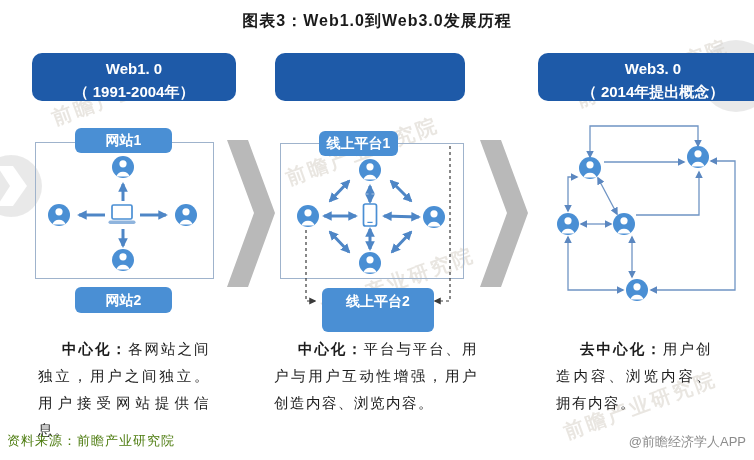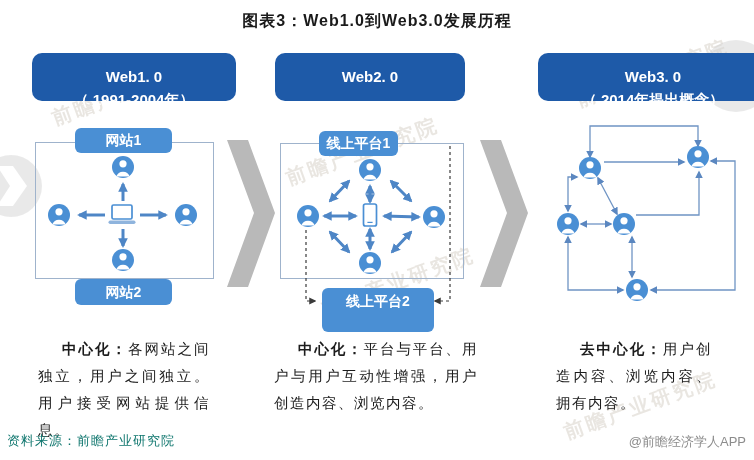--- a/index.html
+++ b/index.html
@@ -8,34 +8,34 @@
     font-family:"Liberation Sans","DejaVu Sans",sans-serif;
     overflow:hidden;
   }
   .layer{position:absolute;z-index:1;}
   .title{
     left:0;top:11px;width:754px;text-align:center;
     font-size:16px;font-weight:bold;color:#1a1a1a;letter-spacing:1px;
   }
   .hdr{
     background:#1e5aa8;border-radius:10px;color:#fff;text-align:center;
-    font-weight:bold;font-size:15px;line-height:23px;padding-top:12px;height:48px;
+    font-weight:bold;font-size:15px;line-height:23px;padding-top:4px;height:48px;
     box-sizing:border-box;
   }
   .box{border:1px solid #9fb3cc;background:transparent;}
   .pill{
     background:#4a8fd4;border-radius:6px;color:#fff;text-align:center;
     font-weight:bold;font-size:14px;height:25px;line-height:25px;z-index:3;
   }
   .desc{
     font-size:14.5px;line-height:27px;color:#1c1c1c;text-align:justify;
     letter-spacing:1.5px;
   }
   .desc b{letter-spacing:1.5px;margin-left:24px;}
-  .src{left:7px;top:432px;font-size:13px;color:#0f766e;letter-spacing:1px;}
+  .src{left:7px;top:432px;font-size:13px;color:#4d7c0f;letter-spacing:1px;}
   .credit{right:8px;top:433px;font-size:13px;color:#8c8c8c;}
   .wm{
     position:absolute;z-index:0;color:#d8d2c9;opacity:.55;font-size:20px;
     font-weight:bold;letter-spacing:3px;transform:rotate(-20deg);white-space:nowrap;
   }
   .logo{position:absolute;z-index:0;opacity:.5;}
   svg.diag{position:absolute;z-index:2;overflow:visible;}
 </style>
 </head>
 <body>
@@ -95,28 +95,27 @@
     <line x1="70" y1="73" x2="44" y2="73" marker-end="url(#ab)"></line>
     <line x1="105" y1="73" x2="131" y2="73" marker-end="url(#ab)"></line>
   </g>
   <use href="#u" transform="translate(88,25)"></use>
   <use href="#u" transform="translate(24,73)"></use>
   <use href="#u" transform="translate(151,73)"></use>
   <use href="#u" transform="translate(88,118)"></use>
   <use href="#lap" transform="translate(87,72)"></use>
 </svg>
 <div class="layer pill" style="left:75px;top:128px;width:97px">网站1</div>
-<div class="layer pill" style="left:75px;top:279px;width:97px;height:26px;line-height:26px">网站2</div>
+<div class="layer pill" style="left:75px;top:287px;width:97px;height:26px;line-height:26px">网站2</div>
 
 <svg class="diag" style="left:221px;top:140px" width="56" height="147">
   <polygon points="6,0 27,0 54,73 27,147 6,147 33,73" fill="#b9b9b9"></polygon>
 </svg>
 
 <div class="layer hdr" style="left:275px;top:53px;width:190px">
-  <div>Web2. 0</div>
 </div>
 <div class="layer box" style="left:280px;top:143px;width:182px;height:134px"></div>
 <svg class="diag" style="left:278px;top:140px" width="190" height="178">
   <g stroke="#4e86c6" stroke-width="3">
     <line x1="92" y1="62" x2="92" y2="46" marker-start="url(#ab)" marker-end="url(#ab)"></line>
     <line x1="92" y1="89" x2="92" y2="109" marker-start="url(#ab)" marker-end="url(#ab)"></line>
     <line x1="78" y1="76" x2="46" y2="76" marker-start="url(#ab)" marker-end="url(#ab)"></line>
     <line x1="106" y1="76" x2="141" y2="77" marker-start="url(#ab)" marker-end="url(#ab)"></line>
     <line x1="71" y1="41" x2="52" y2="61" marker-start="url(#ab)" marker-end="url(#ab)"></line>
     <line x1="113" y1="41" x2="133" y2="61" marker-start="url(#ab)" marker-end="url(#ab)"></line>

